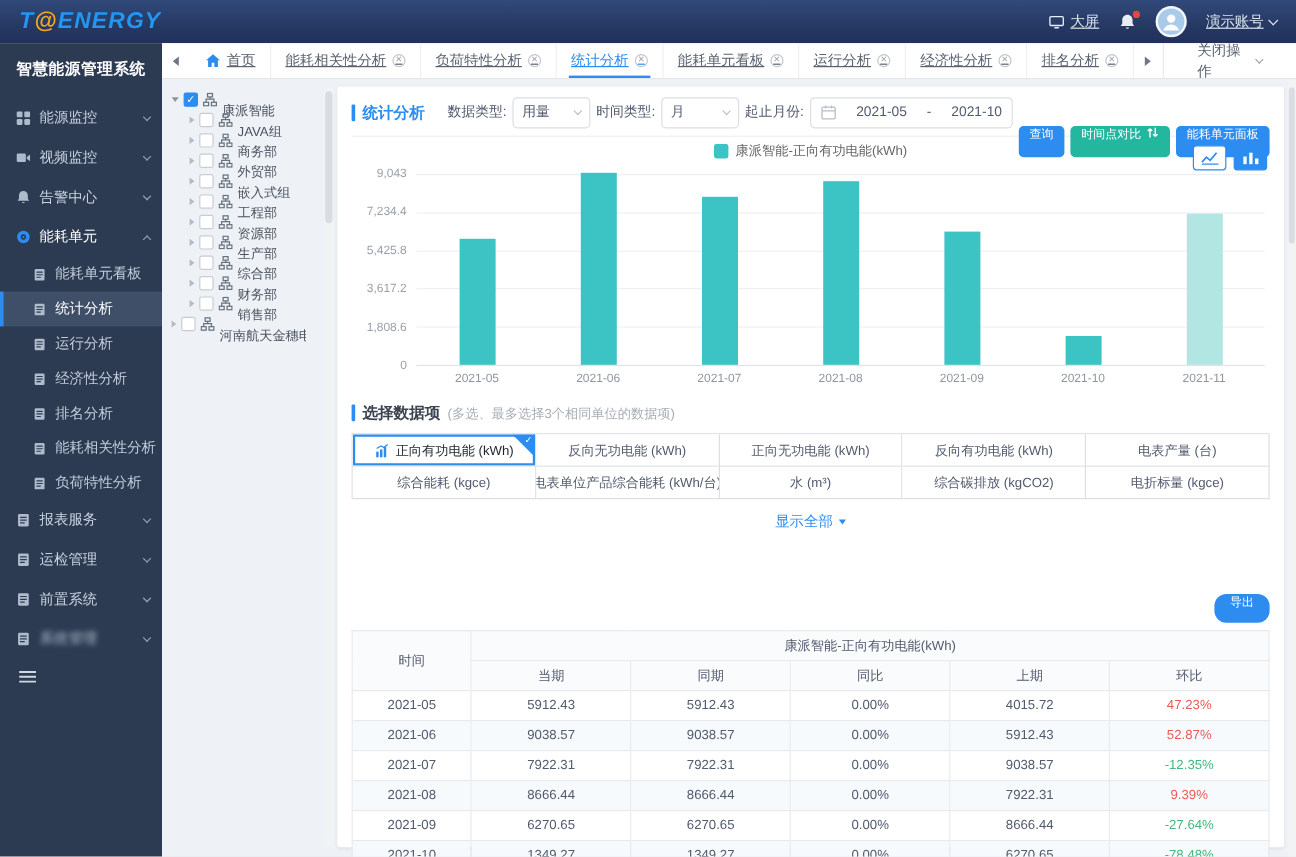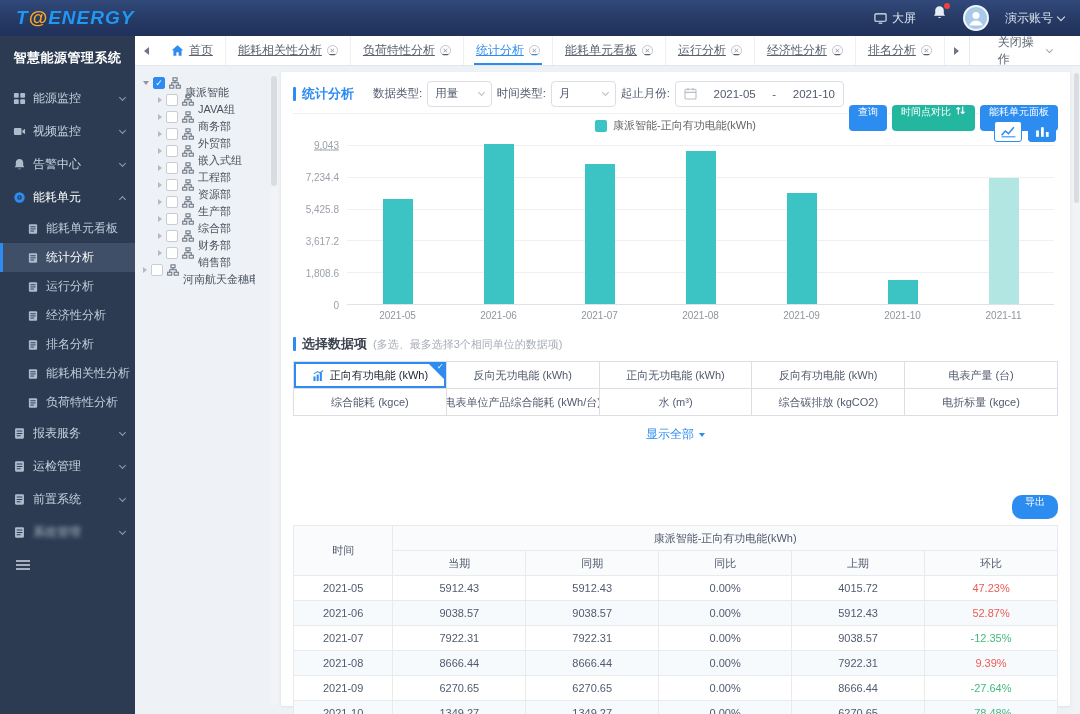--- a/index.html
+++ b/index.html
@@ -4,21 +4,21 @@
 <style>
   * { box-sizing: border-box; margin:0; padding:0; }
   body { margin:0; background:#dfe3e8; font-family:"Liberation Sans","DejaVu Sans",sans-serif; }
   .app { width:1080px; height:714px; position:relative; overflow:hidden; background:#eef1f5; }
 
   
   .topbar { height:36px; background:linear-gradient(180deg,#31497a 0%,#263a64 55%,#20315a 100%);
             display:flex; align-items:center; justify-content:space-between; padding:0 16px; }
   .logo { font-size:19px; font-weight:bold; font-style:italic; letter-spacing:1px; color:#2196f3; }
   .logo .at { color:#f5a623; }
-  .top-right { display:flex; gap:16px; color:#dde5f1; font-size:12px; }
+  .top-right { display:flex; align-items:center; gap:16px; color:#dde5f1; font-size:12px;text-decoration:underline; }
   .top-item { display:flex; align-items:center; gap:5px; cursor:pointer; }
   .bell-wrap { position:relative; display:flex; }
   .bell-dot { position:absolute; top:-2px; right:-3px; width:6px; height:6px; border-radius:50%; background:#f0413c; }
   .avatar { width:26px; height:26px; border-radius:50%; background:#a9cbe9; border:2px solid rgba(255,255,255,.85);
             display:flex; align-items:center; justify-content:center; overflow:hidden; }
   .chev { display:inline-block; width:6px; height:6px; border-right:1.4px solid currentColor; border-bottom:1.4px solid currentColor;
           transform:rotate(45deg); margin-top:-3px; }
   .chev.up { transform:rotate(-135deg); margin-top:3px; }
 
   
@@ -616,21 +616,21 @@
                       <rect x="2" y="5" width="2.6" height="6"></rect>
                       <rect x="6.6" y="2" width="2.6" height="9"></rect>
                       <rect x="11.2" y="6.5" width="2.6" height="4.5"></rect>
                     </svg>
                   </span>
               </div>
             </div>
           </div>
           <div class="chart-body">
             <div class="ycol" id="ylabels">
-                <div class="ytick" style="top: 0%; text-decoration: underline;">9,043</div>
+                <div class="ytick" style="top: 0%;">9,043</div>
                 <div class="ytick" style="top: 20%;">7,234.4</div>
                 <div class="ytick" style="top: 40%;">5,425.8</div>
                 <div class="ytick" style="top: 60%;">3,617.2</div>
                 <div class="ytick" style="top: 80%;">1,808.6</div>
                 <div class="ytick" style="top: 100%;">0</div>
               </div>
             <div class="plot" id="plot">
                 <div class="gridline" style="top: 0%;"></div>
                 <div class="gridline" style="top: 20%;"></div>
                 <div class="gridline" style="top: 40%;"></div>

